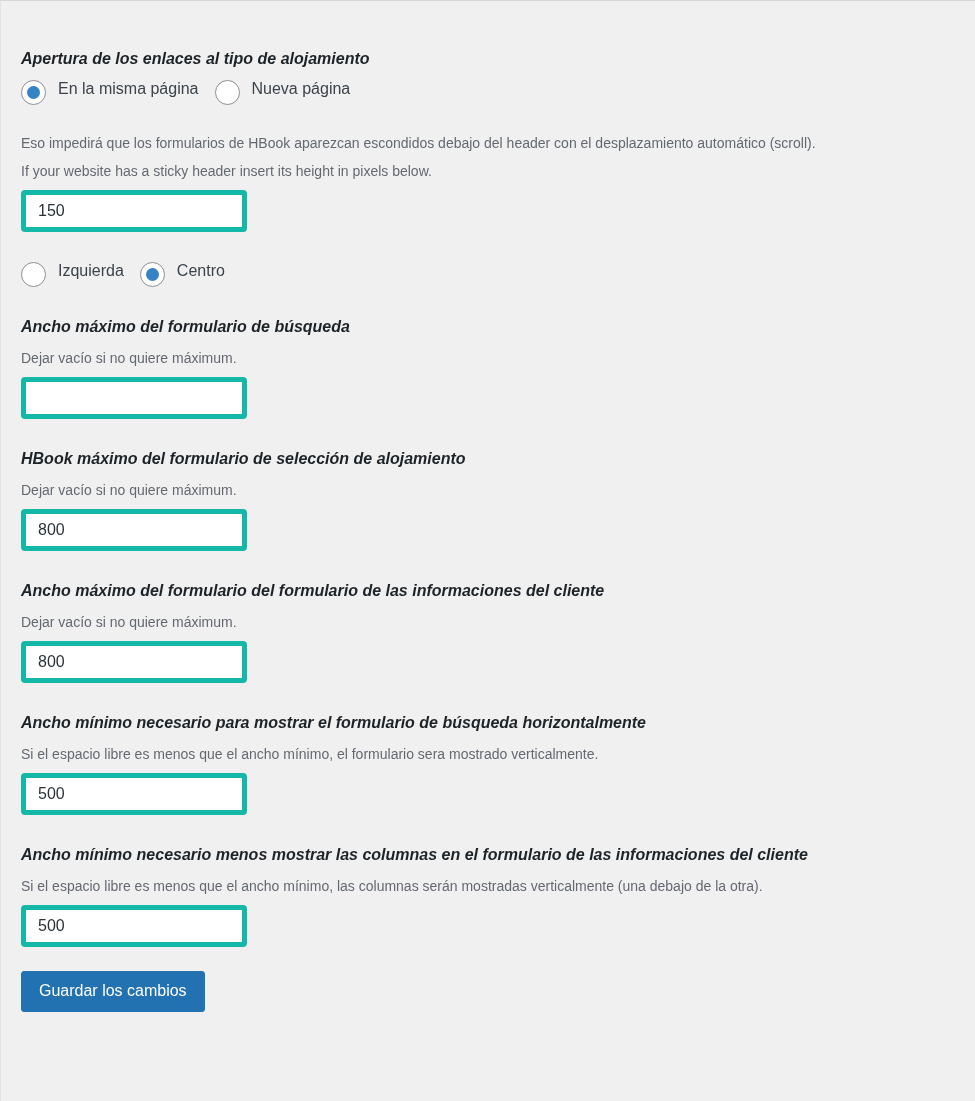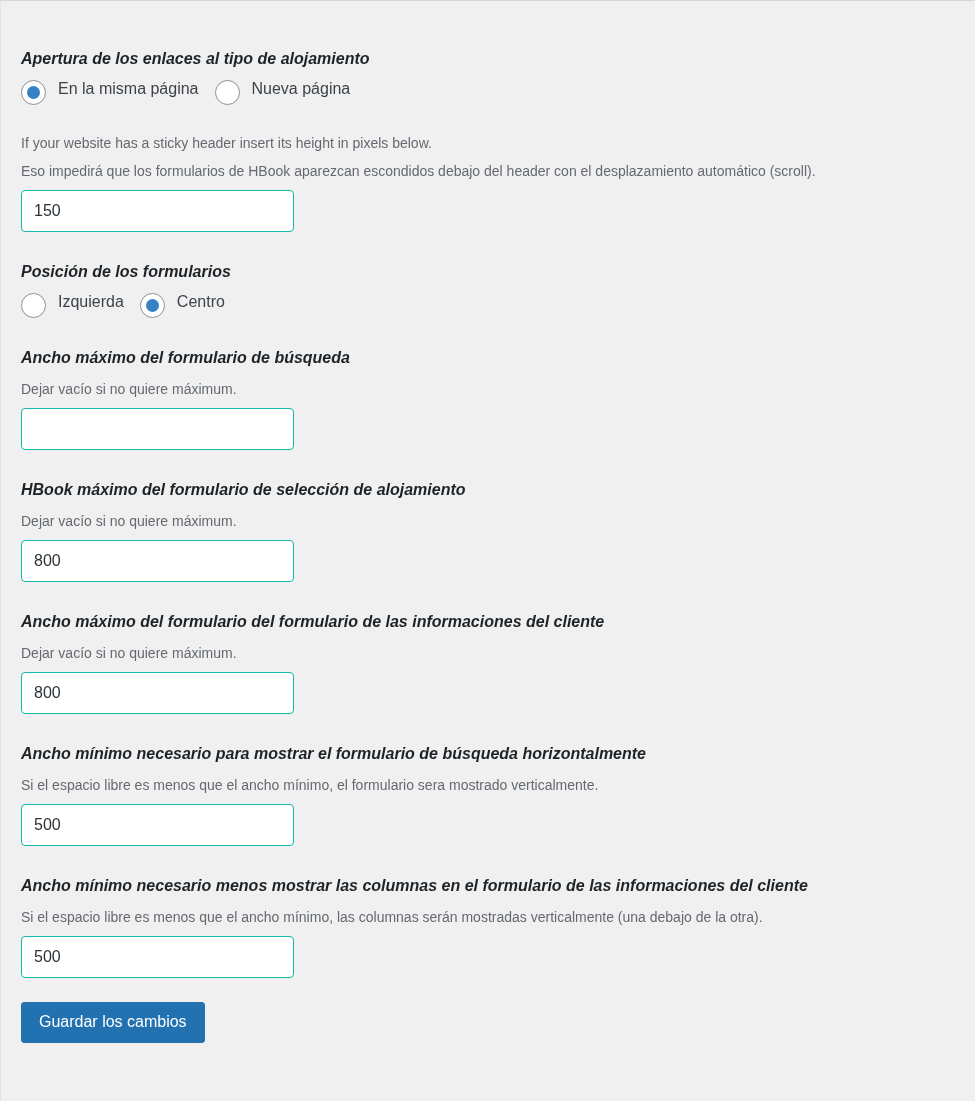--- a/index.html
+++ b/index.html
@@ -33,23 +33,23 @@
   .desc {
     font-size: 14px;
     color: #646970;
     margin: 14px 0 0 0;
     line-height: 1.2;
   }
   .desc + .desc { margin-top: 11px; }
   .text-input {
     display: block;
     margin-top: 10px;
-    width: 273px;
+    width: 226px;
     height: 42px;
-    border: 1px solid #14b8a6;
+    border: 5px solid #14b8a6;
     border-radius: 4px;
     background: #ffffff;
     padding: 0 12px;
     font-size: 16px;
     color: #2c3338;
     font-family: inherit;
     outline: none;
   }
   .radio-row {
     display: flex;
@@ -107,28 +107,27 @@
     <div class="radio-row">
       <span class="radio checked"></span>
       <span class="radio-label">En la misma página</span>
       <span class="radio"></span>
       <span class="radio-label">Nueva página</span>
     </div>
   </div>
 
   
   <div class="group">
+    <p class="desc">Eso impedirá que los formularios de HBook aparezcan escondidos debajo del header con el desplazamiento automático (scroll).</p>
     <p class="desc">If your website has a sticky header insert its height in pixels below.</p>
-    <p class="desc">Eso impedirá que los formularios de HBook aparezcan escondidos debajo del header con el desplazamiento automático (scroll).</p>
     <input type="text" class="text-input" value="150" style="">
   </div>
 
   
   <div class="group">
-    <p class="field-label">Posición de los formularios</p>
     <div class="radio-row">
       <span class="radio"></span>
       <span class="radio-label">Izquierda</span>
       <span class="radio checked"></span>
       <span class="radio-label">Centro</span>
     </div>
   </div>
 
   
   <div class="group">

